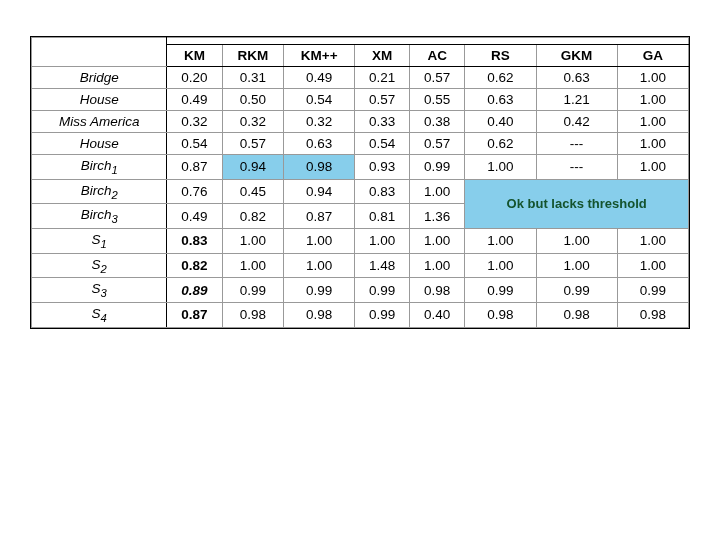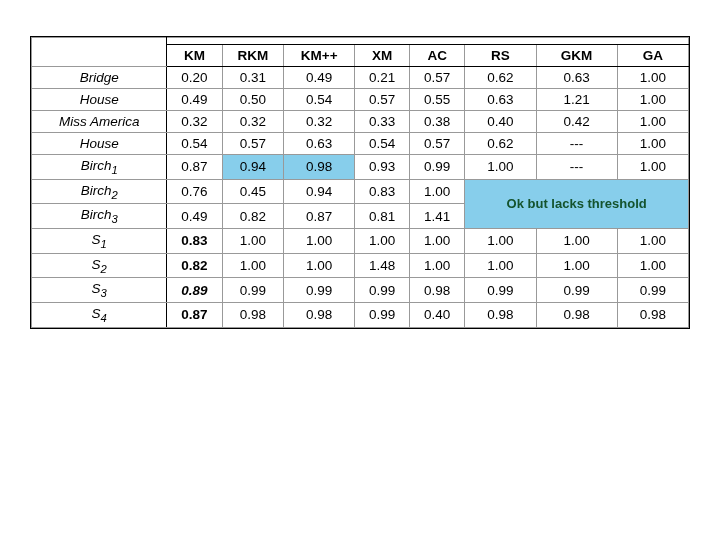--- a/index.html
+++ b/index.html
@@ -158,21 +158,21 @@
           <td>0.83</td>
           <td>1.00</td>
           <td colspan="3" rowspan="2" class="highlight-annotation">Ok but lacks threshold</td>
         </tr>
         <tr>
           <td class="dataset-col">Birch<sub>3</sub></td>
           <td>0.49</td>
           <td>0.82</td>
           <td>0.87</td>
           <td>0.81</td>
-          <td>1.41</td>
+          <td>1.36</td>
         </tr>
         <tr class="group-sep">
           <td class="dataset-col">S<sub>1</sub></td>
           <td style="font-weight: bold;">0.83</td>
           <td>1.00</td>
           <td>1.00</td>
           <td>1.00</td>
           <td>1.00</td>
           <td>1.00</td>
           <td>1.00</td>

